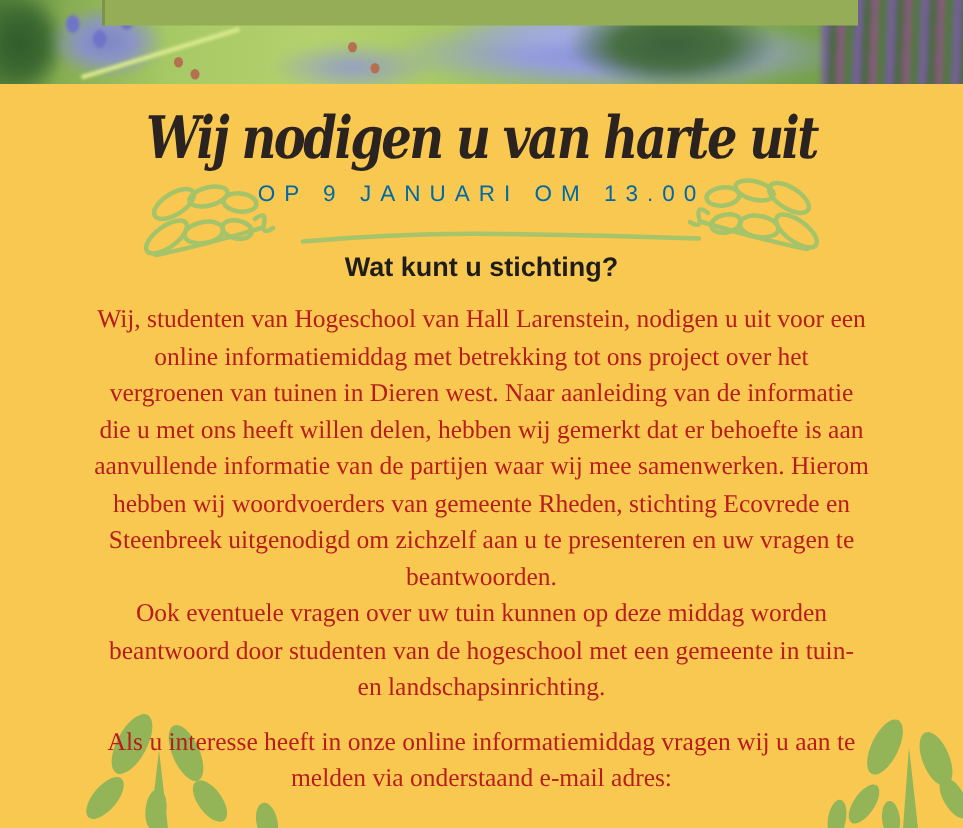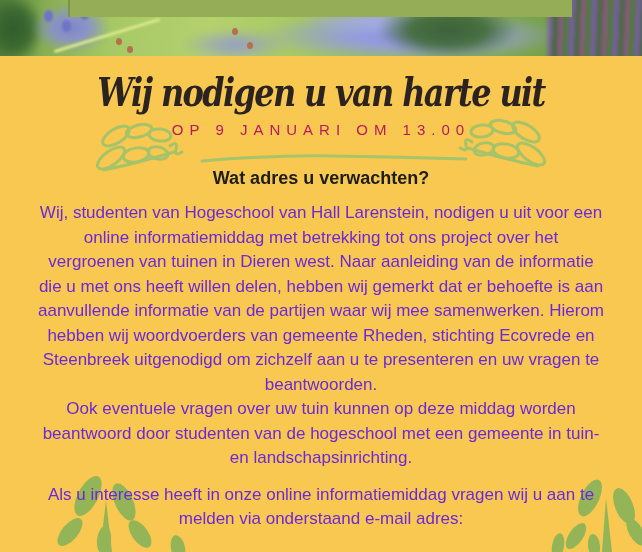--- a/index.html
+++ b/index.html
@@ -47,43 +47,43 @@
     font-size:39px;line-height:52px;
     color:#2b2320;
     letter-spacing:-2px;
     transform:scaleX(.82);
     position:relative;z-index:2;
   }
   .date-line{
     margin:3px 0 0 0;
     font-size:15px;font-weight:400;
     letter-spacing:6px;
-    color:#be185d;
+    color:#0369a1;
     position:relative;z-index:2;
   }
 
   .ornament{position:absolute;z-index:1;}
   .leaf-left{left:94px;top:66px;}
   .leaf-right{left:426px;top:62px;transform:scaleX(-1);}
   .brush-line{left:200px;top:96px;}
 
   .section-heading{
     margin:30px 0 0 0;
     font-size:18px;font-weight:bold;
     color:#1e1d1a;
     position:relative;z-index:2;
   }
   .section-heading.second{margin-top:8px;}
   .body-text{
     margin:12px auto 0 auto;
     width:620px;
     font-size:17px;line-height:24.5px;
-    color:#6d28d9;
+    color:#b91c1c;
     white-space:pre-line;
-    position:relative;z-index:2;
+    position:relative;z-index:2;font-family:Liberation Serif, serif;
   }
   .body-text.joined{margin-top:0;}
 
   .plant{position:absolute;z-index:0;}
   .plant-bl{left:48px;top:470px;}
   .plant-br{left:540px;top:470px;}
 </style>
 </head>
 <body>
 
@@ -134,21 +134,21 @@
         <ellipse cx="42" cy="33" rx="13" ry="7" transform="rotate(-10 42 33)"></ellipse>
         <ellipse cx="64" cy="31" rx="10" ry="6" transform="rotate(12 64 31)"></ellipse>
         <path d="M76 24 q8 -6 6 3 q-2 8 6 3"></path>
         <path d="M10 48 q30 -6 70 -18"></path>
       </g>
     </svg>
     <svg class="ornament brush-line" width="268" height="12" viewBox="0 0 268 12">
       <path d="M2 9 Q70 3 134 4 Q200 5 266 7" fill="none" stroke="#9cc36b" stroke-width="3" stroke-linecap="round" opacity="0.9"></path>
     </svg>
 
-    <h2 class="section-heading">Wat adres u verwachten?</h2>
+    <h2 class="section-heading">Wat kunt u stichting?</h2>
 
     <p class="body-text">Wij, studenten van Hogeschool van Hall Larenstein, nodigen u uit voor een
 online informatiemiddag met betrekking tot ons project over het
 vergroenen van tuinen in Dieren west. Naar aanleiding van de informatie
 die u met ons heeft willen delen, hebben wij gemerkt dat er behoefte is aan
 aanvullende informatie van de partijen waar wij mee samenwerken. Hierom
 hebben wij woordvoerders van gemeente Rheden, stichting Ecovrede en
 Steenbreek uitgenodigd om zichzelf aan u te presenteren en uw vragen te
 beantwoorden.</p>
 

